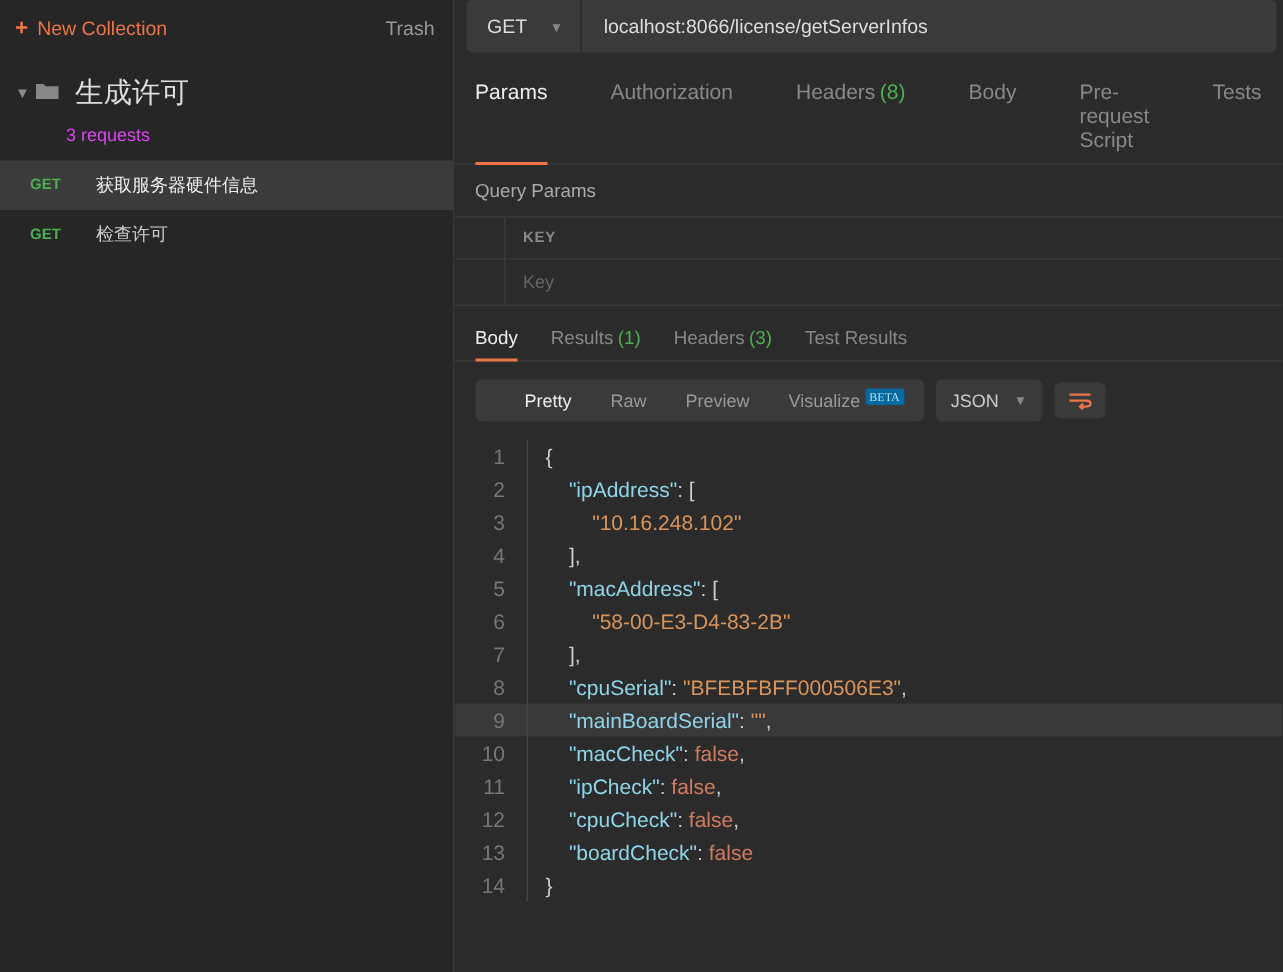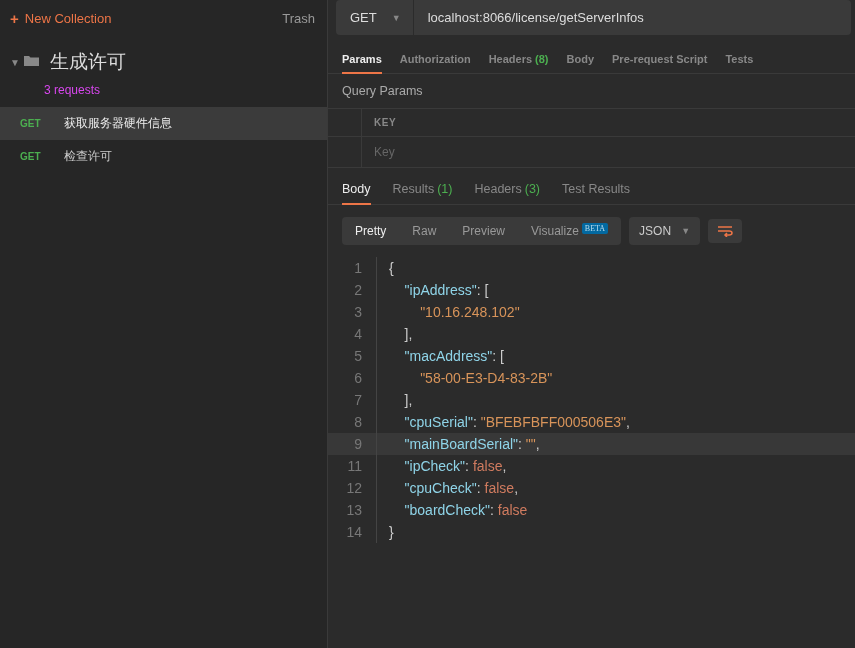--- a/index.html
+++ b/index.html
@@ -22,21 +22,21 @@
 .method.post { color: #ff9800; }
 .req-label { color: #ccc; }
 .request-item.selected .req-label { color: #eee; }
 
 .main { flex: 1; background: #2b2b2b; display: flex; flex-direction: column; }
 .method-select { background: #3a3a3a; color: #ddd; padding: 10px 36px 10px 14px; font-size: 13px; border-radius: 4px 0 0 4px; display: flex; align-items: center; gap: 20px; position: relative; }
 .method-caret { color: #888; font-size: 9px; position: absolute; right: 12px; }
 .url-input { background: #3a3a3a; color: #ddd; padding: 10px 14px; font-size: 13px; flex: 1; border-radius: 0 4px 4px 0; margin-left: 1px; }
 .url-row { display: flex; margin: 0 4px 0 4px; padding-left: 4px; }
 
-.tabs-row { display: flex; gap: 18px; padding: 18px 14px 0 14px; font-size: 11px; border-bottom: 1px solid #3a3a3a; font-weight: bold; }
+.tabs-row { display: flex; gap: 42px; padding: 18px 14px 0 14px; font-size: 14px; border-bottom: 1px solid #3a3a3a; }
 .tab { color: #888; padding-bottom: 8px; cursor: pointer; position: relative; }
 .tab.active { color: #eee; }
 .tab.active::after { content: ''; position: absolute; bottom: -1px; left: 0; right: 0; height: 2px; background: #ed7547; }
 .tab .count { color: #4caf50; margin-left: 3px; }
 
 .query-params { padding: 10px 14px 4px 14px; color: #aaa; font-size: 12.5px; }
 .params-table { margin: 6px 0 0 0; }
 .params-header { display: flex; border: 1px solid #3a3a3a; border-left: none; border-right: none; }
 .params-header .cell { padding: 8px 12px; font-size: 10px; color: #888; font-weight: bold; letter-spacing: 0.5px; }
 .params-header .cell.first { width: 34px; border-right: 1px solid #3a3a3a; }
@@ -46,21 +46,21 @@
 
 .resp-tabs { display: flex; gap: 22px; padding: 14px 14px 0 14px; font-size: 12.5px; border-bottom: 1px solid #3a3a3a; }
 .resp-tab { color: #888; padding-bottom: 8px; cursor: pointer; position: relative; }
 .resp-tab.active { color: #eee; }
 .resp-tab.active::after { content: ''; position: absolute; bottom: -1px; left: 0; right: 0; height: 2px; background: #ed7547; }
 .resp-tab .count { color: #4caf50; margin-left: 3px; }
 
 .view-row { display: flex; align-items: center; padding: 12px 14px; gap: 8px; }
 .view-tabs { display: flex; background: #3a3a3a; border-radius: 4px; overflow: hidden; }
 .view-tab { padding: 7px 13px; font-size: 12px; color: #999; cursor: pointer; }
-.view-tab.active { color: #eee; }
+.view-tab.active { color: #eee; margin-left: 20px; }
 .beta { background: #0369a1; color: #bde; font-size: 8px; padding: 1px 3px; border-radius: 2px; margin-left: 3px; vertical-align: top; font-family: Liberation Serif, serif; }
 .format-select { background: #3a3a3a; padding: 7px 10px; font-size: 12px; color: #ccc; border-radius: 4px; display: flex; align-items: center; gap: 10px; }
 .format-caret { font-size: 9px; color: #888; }
 .wrap-btn { background: #3a3a3a; padding: 6px 9px; border-radius: 4px; color: #ed7547; font-size: 14px; display: flex; align-items: center; justify-content: center; }
 
 .code-area { font-family: Consolas, "Courier New", monospace; font-size: 14px; padding: 0 0 0 0; }
 .code-line { display: flex; }
 .code-line.hl { background: #383838; }
 .lineno { width: 48px; text-align: right; color: #777; padding: 3px 14px 3px 0; user-select: none; }
 .code { padding: 3px 0; white-space: pre; border-left: 1px solid #444; padding-left: 12px; flex: 1; }
@@ -198,20 +198,24 @@
       </div>
       <div class="code-line">
         <div class="lineno">8</div>
         <div class="code">    <span class="key">"cpuSerial"</span><span class="punc">: </span><span class="str">"BFEBFBFF000506E3"</span><span class="punc">,</span></div>
       </div>
       <div class="code-line hl">
         <div class="lineno">9</div>
         <div class="code">    <span class="key">"mainBoardSerial"</span><span class="punc">: </span><span class="str">""</span><span class="punc">,</span></div>
       </div>
       <div class="code-line">
+        <div class="lineno">10</div>
+        <div class="code">    <span class="key">"macCheck"</span><span class="punc">: </span><span class="bool">false</span><span class="punc">,</span></div>
+      </div>
+      <div class="code-line">
         <div class="lineno">11</div>
         <div class="code">    <span class="key">"ipCheck"</span><span class="punc">: </span><span class="bool">false</span><span class="punc">,</span></div>
       </div>
       <div class="code-line">
         <div class="lineno">12</div>
         <div class="code">    <span class="key">"cpuCheck"</span><span class="punc">: </span><span class="bool">false</span><span class="punc">,</span></div>
       </div>
       <div class="code-line">
         <div class="lineno">13</div>
         <div class="code">    <span class="key">"boardCheck"</span><span class="punc">: </span><span class="bool">false</span></div>

